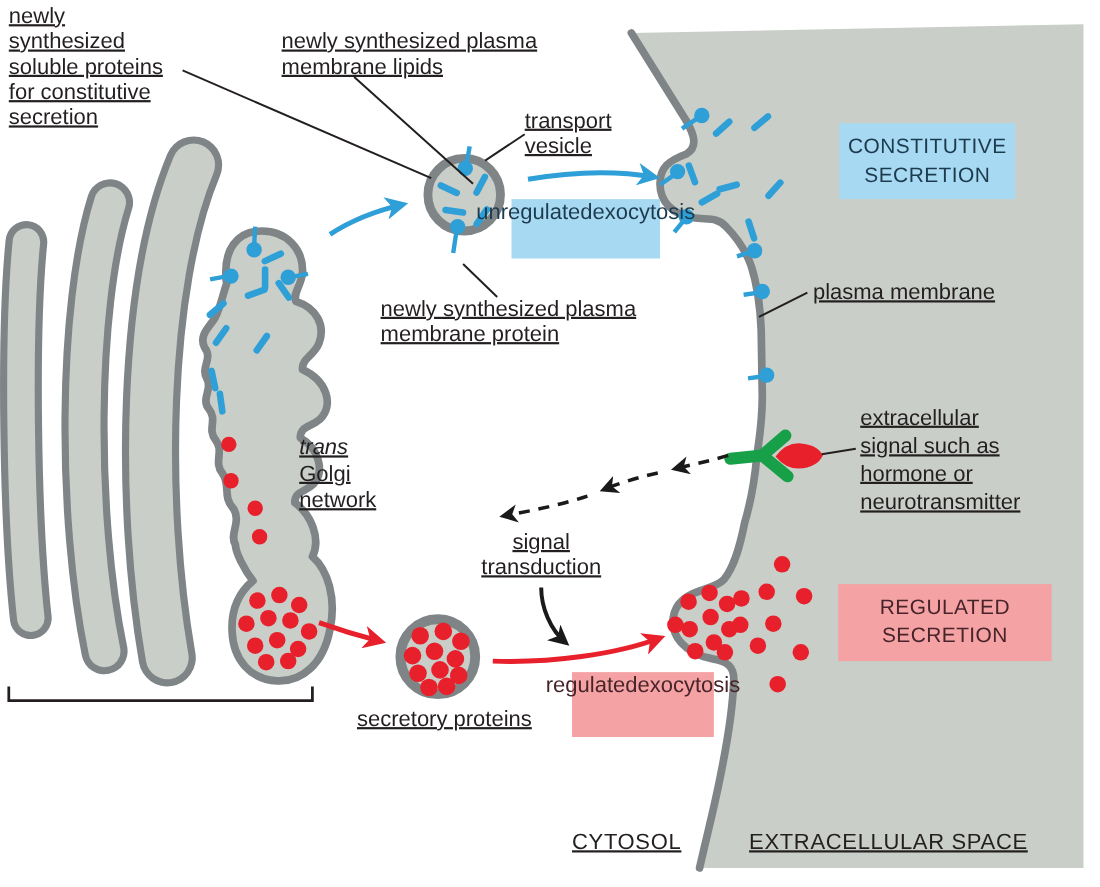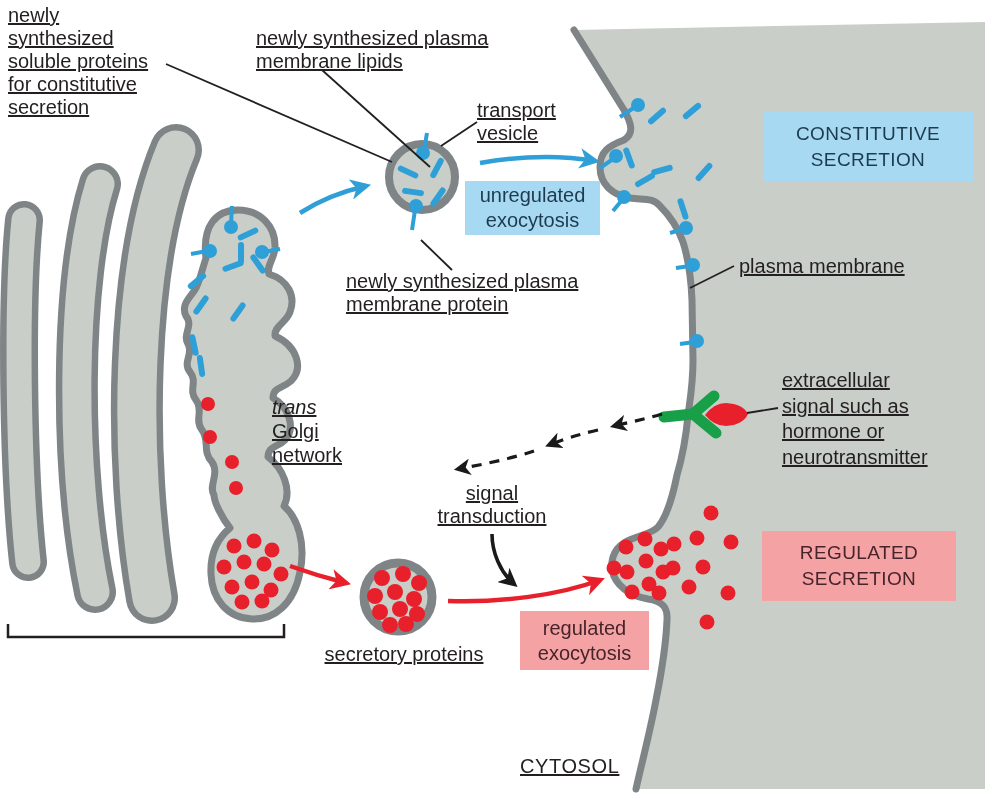--- a/index.html
+++ b/index.html
@@ -2,21 +2,21 @@
 <html><head>
 <meta charset="utf-8">
 <style>
   html,body{margin:0;padding:0;background:#ffffff;}
   #stage{position:relative;width:1000px;height:806px;background:#ffffff;overflow:hidden;
          font-family:"Liberation Sans",sans-serif;color:#231f20;}
   #art{position:absolute;left:0;top:0;}
   .label{position:absolute;font-size:20px;line-height:23px;white-space:nowrap;text-decoration:underline;}
   .ital{font-style:italic;}
   .ctr{text-align:center;}
-  .hbox{position:absolute;display:flex;flex-direction:column;justify-content:center;
+  .hbox{position:absolute;display:flex;justify-content:center;
         text-align:center;font-size:20px;line-height:25px;}
   .capsbox{position:absolute;display:flex;flex-direction:column;justify-content:center;
         text-align:center;font-size:19px;line-height:26px;letter-spacing:.4px;font-weight:bold;}
   .caps{font-size:20px;letter-spacing:.6px;margin-top:20px;}
 </style>
 </head>
 <body>
 
 <div id="stage">
 
@@ -246,21 +246,21 @@
 <div class="label" style="left:477px;top:99px;">
   <div>transport</div>
   <div>vesicle</div>
 </div>
 
 <div class="hbox" style="left:465px;top:181px;width:135px;height:54px;background:#a8d9f3;color:#1d3b4e;">
   <div>unregulated</div>
   <div>exocytosis</div>
 </div>
 
-<div class="capsbox" style="left:763px;top:112px;width:210px;height:69px;background:#a8d9f3;color:#1d3b4e;font-weight:normal;">
+<div class="capsbox" style="left:763px;top:112px;width:160px;height:69px;background:#a8d9f3;color:#1d3b4e;font-weight:normal;">
   <div>CONSTITUTIVE</div>
   <div>SECRETION</div>
 </div>
 
 <div class="label" style="left:346px;top:270px;">
   <div>newly synthesized plasma</div>
   <div>membrane protein</div>
 </div>
 
 <div class="label" style="left:739px;top:255px;">
@@ -297,14 +297,17 @@
 
 <div class="label ctr" style="left:301px;top:642px;width:206px;line-height:25px;">
   <div>secretory proteins</div>
 </div>
 
 
 <div class="label caps" style="left:520px;top:735px;">
   <div>CYTOSOL</div>
 </div>
 
+<div class="label caps" style="left:681px;top:735px;">
+  <div>EXTRACELLULAR SPACE</div>
+</div>
 
 </div>
 
 </body></html>

